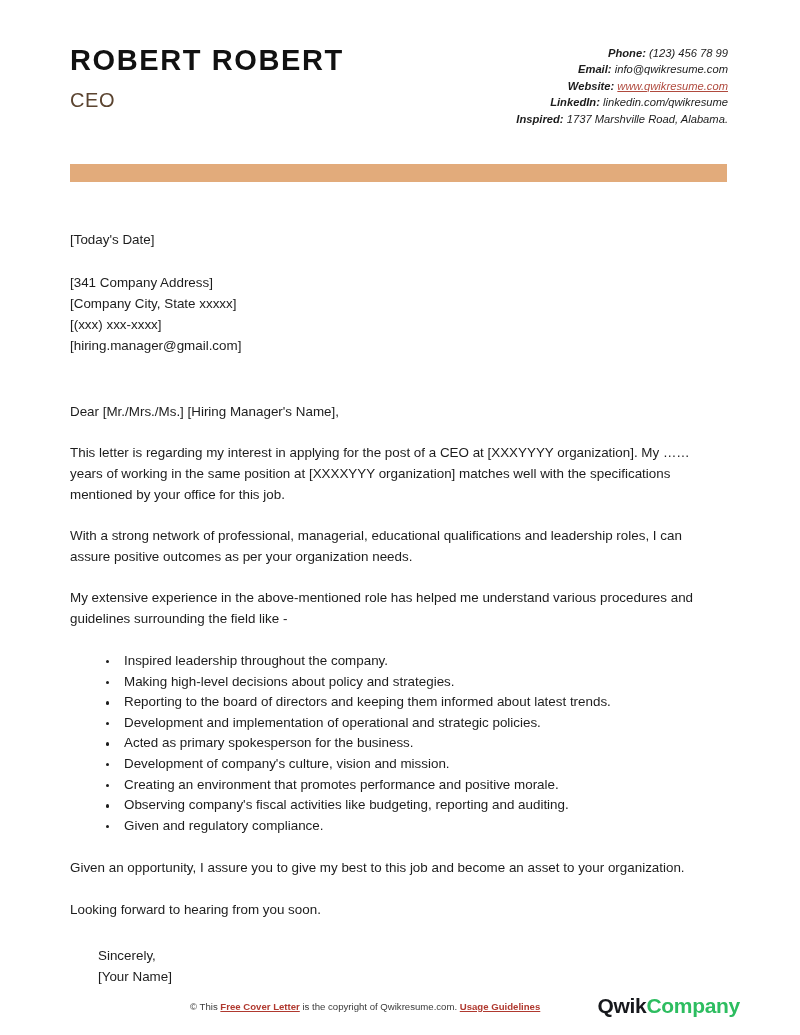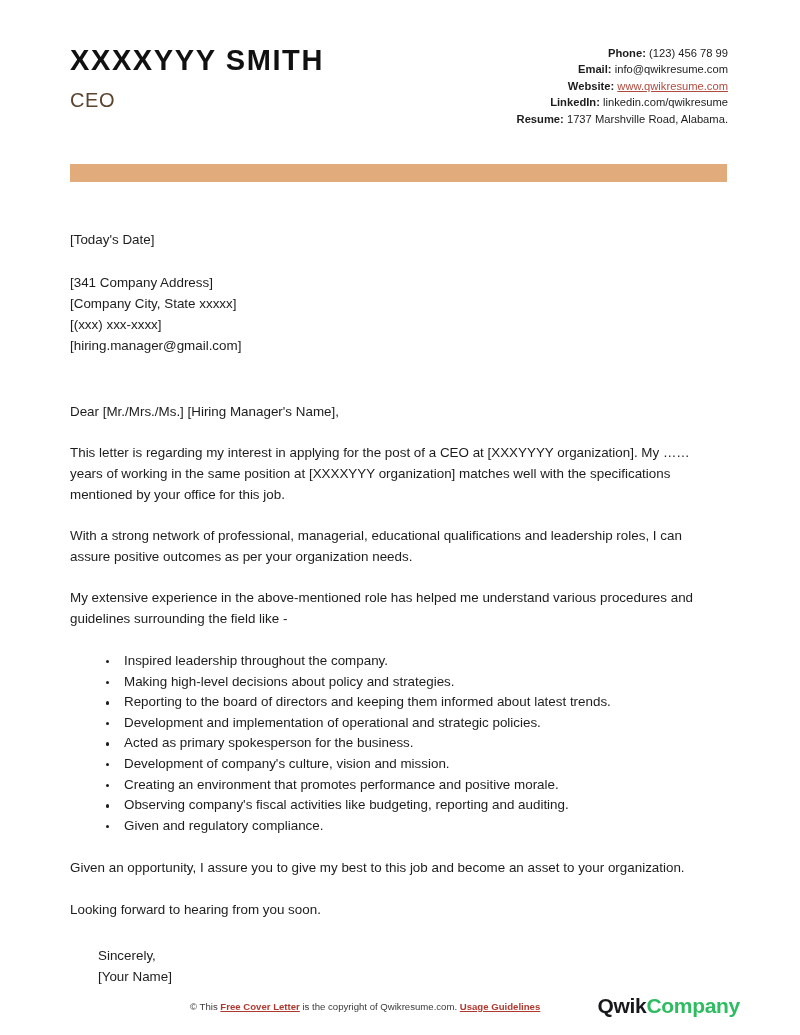--- a/index.html
+++ b/index.html
@@ -43,20 +43,21 @@
     letter-spacing: 0.6px;
     color: #5b4430;
   }
 
   .contact-block {
     text-align: right;
     font-size: 11.2px;
     line-height: 16.4px;
     color: #1c1c1c;
     padding-top: 5px;
+    font-style: italic;
   }
   .contact-row { white-space: nowrap; }
   .contact-label { font-weight: bold; }
   .contact-link {
     color: #b04a3e;
     text-decoration: underline;
   }
 
   
   .divider-bar {
@@ -133,21 +134,21 @@
   .logo-qwik { color: #16181c; }
   .logo-resume { color: #2dbd60; }
 </style>
 </head>
 <body>
 
 <div class="page">
 
   <div class="header">
     <div class="identity">
-      <div class="full-name">XXXXYYY SMITH</div>
+      <div class="full-name">ROBERT ROBERT</div>
       <div class="job-title">CEO</div>
     </div>
 
     <div class="contact-block">
       <div class="contact-row">
         <span class="contact-label">Phone:</span>
         <span>(123) 456 78 99</span>
       </div>
       <div class="contact-row">
         <span class="contact-label">Email:</span>
@@ -155,21 +156,21 @@
       </div>
       <div class="contact-row">
         <span class="contact-label">Website:</span>
         <span class="contact-link">www.qwikresume.com</span>
       </div>
       <div class="contact-row">
         <span class="contact-label">LinkedIn:</span>
         <span>linkedin.com/qwikresume</span>
       </div>
       <div class="contact-row">
-        <span class="contact-label">Resume:</span>
+        <span class="contact-label">Inspired:</span>
         <span>1737 Marshville Road, Alabama.</span>
       </div>
     </div>
   </div>
 
   <div class="divider-bar"></div>
 
   <div class="letter">
 
     <div class="date-line">[Today's Date]</div>

